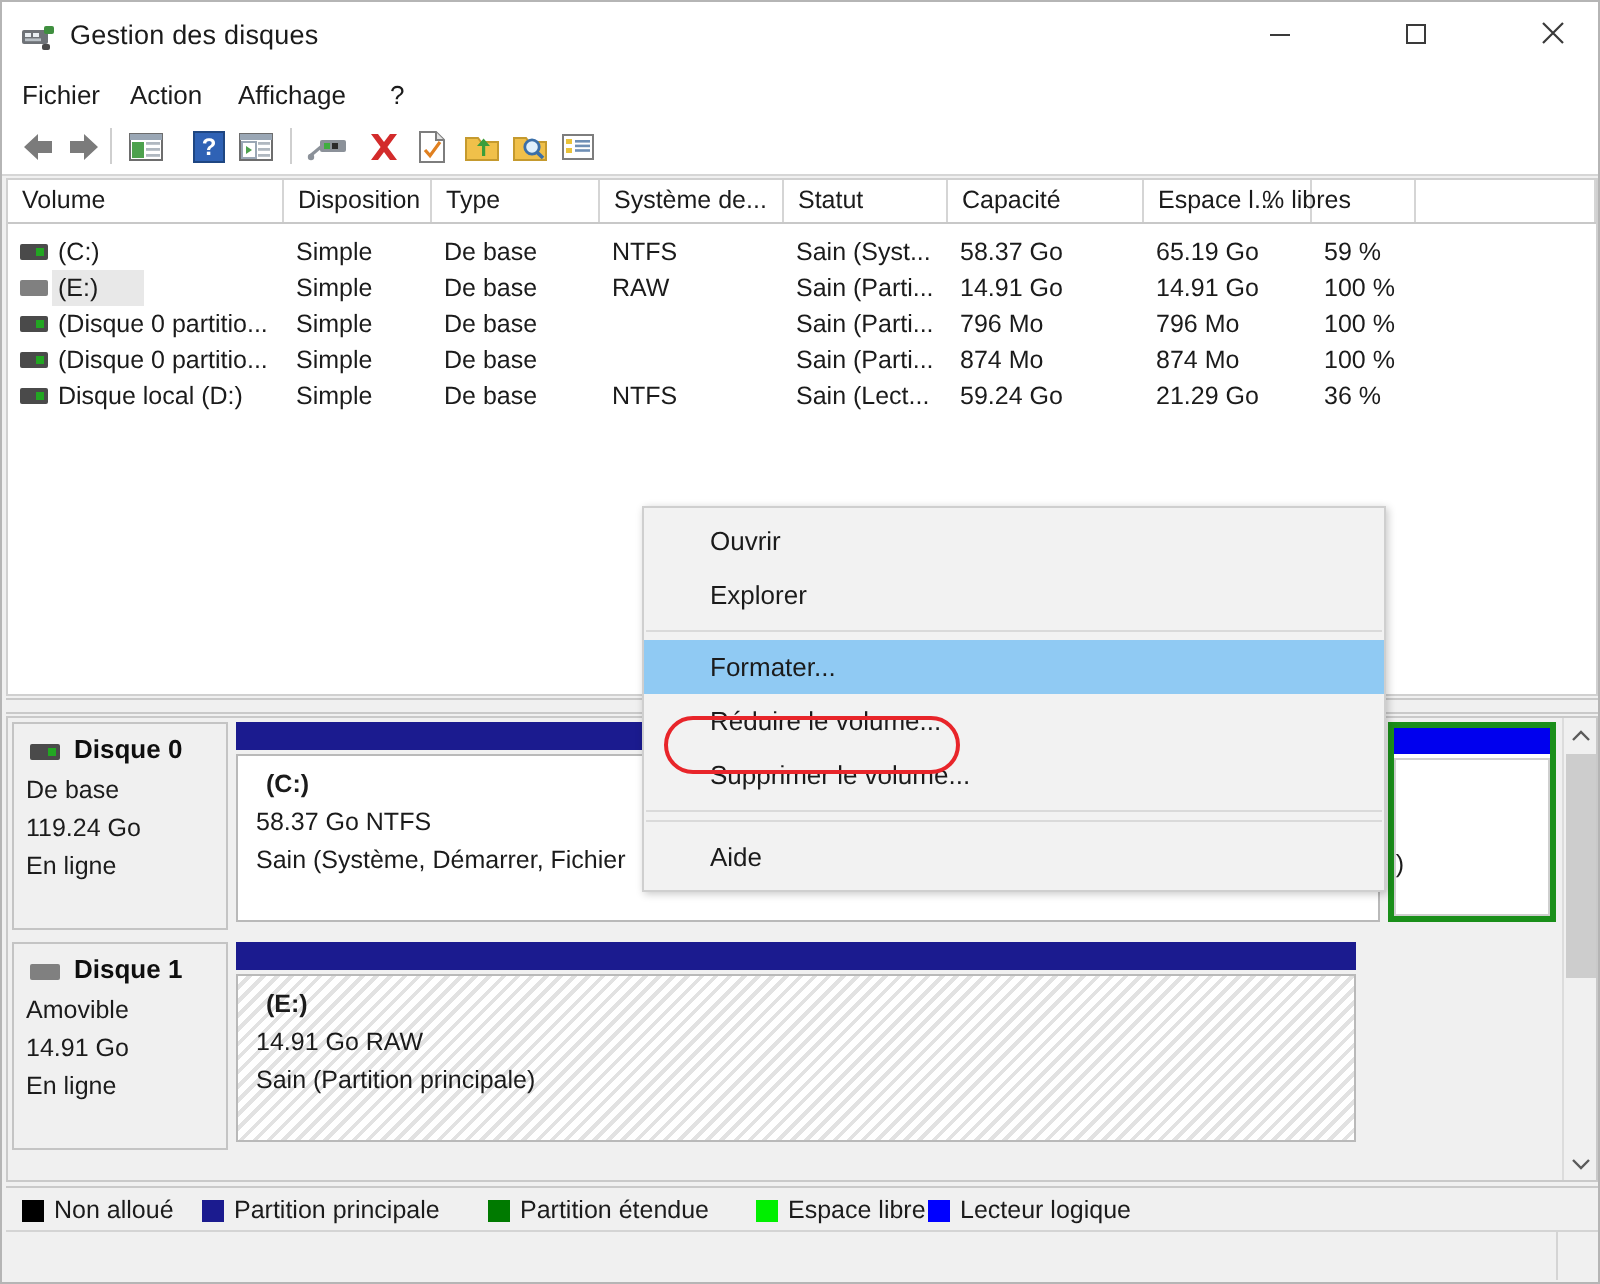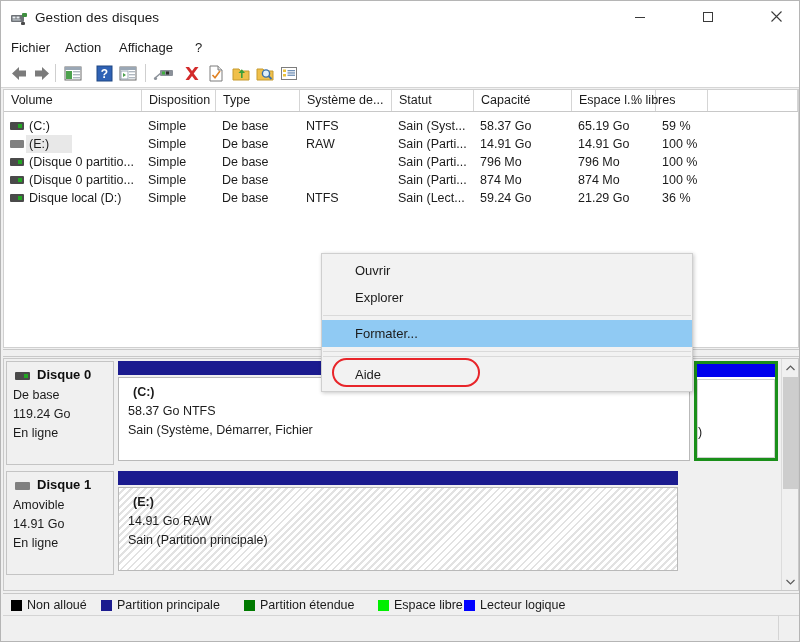--- a/index.html
+++ b/index.html
@@ -663,20 +663,22 @@
 
   <div class="statusbar">
     <span class="grip"></span>
   </div>
 
   <div class="ctxmenu">
     <div class="ctxitem">Ouvrir</div>
     <div class="ctxitem">Explorer</div>
     <div class="ctxsep"></div>
     <div class="ctxitem highlight">Formater...</div>
+    <div class="ctxitem">Réduire le volume...</div>
+    <div class="ctxitem">Supprimer le volume...</div>
     <div class="ctxsep"></div>
     <div class="ctxsep"></div>
     <div class="ctxitem">Aide</div>
   </div>
 
   <div class="redbox"></div>
 
 </div>
 
 </body></html>

